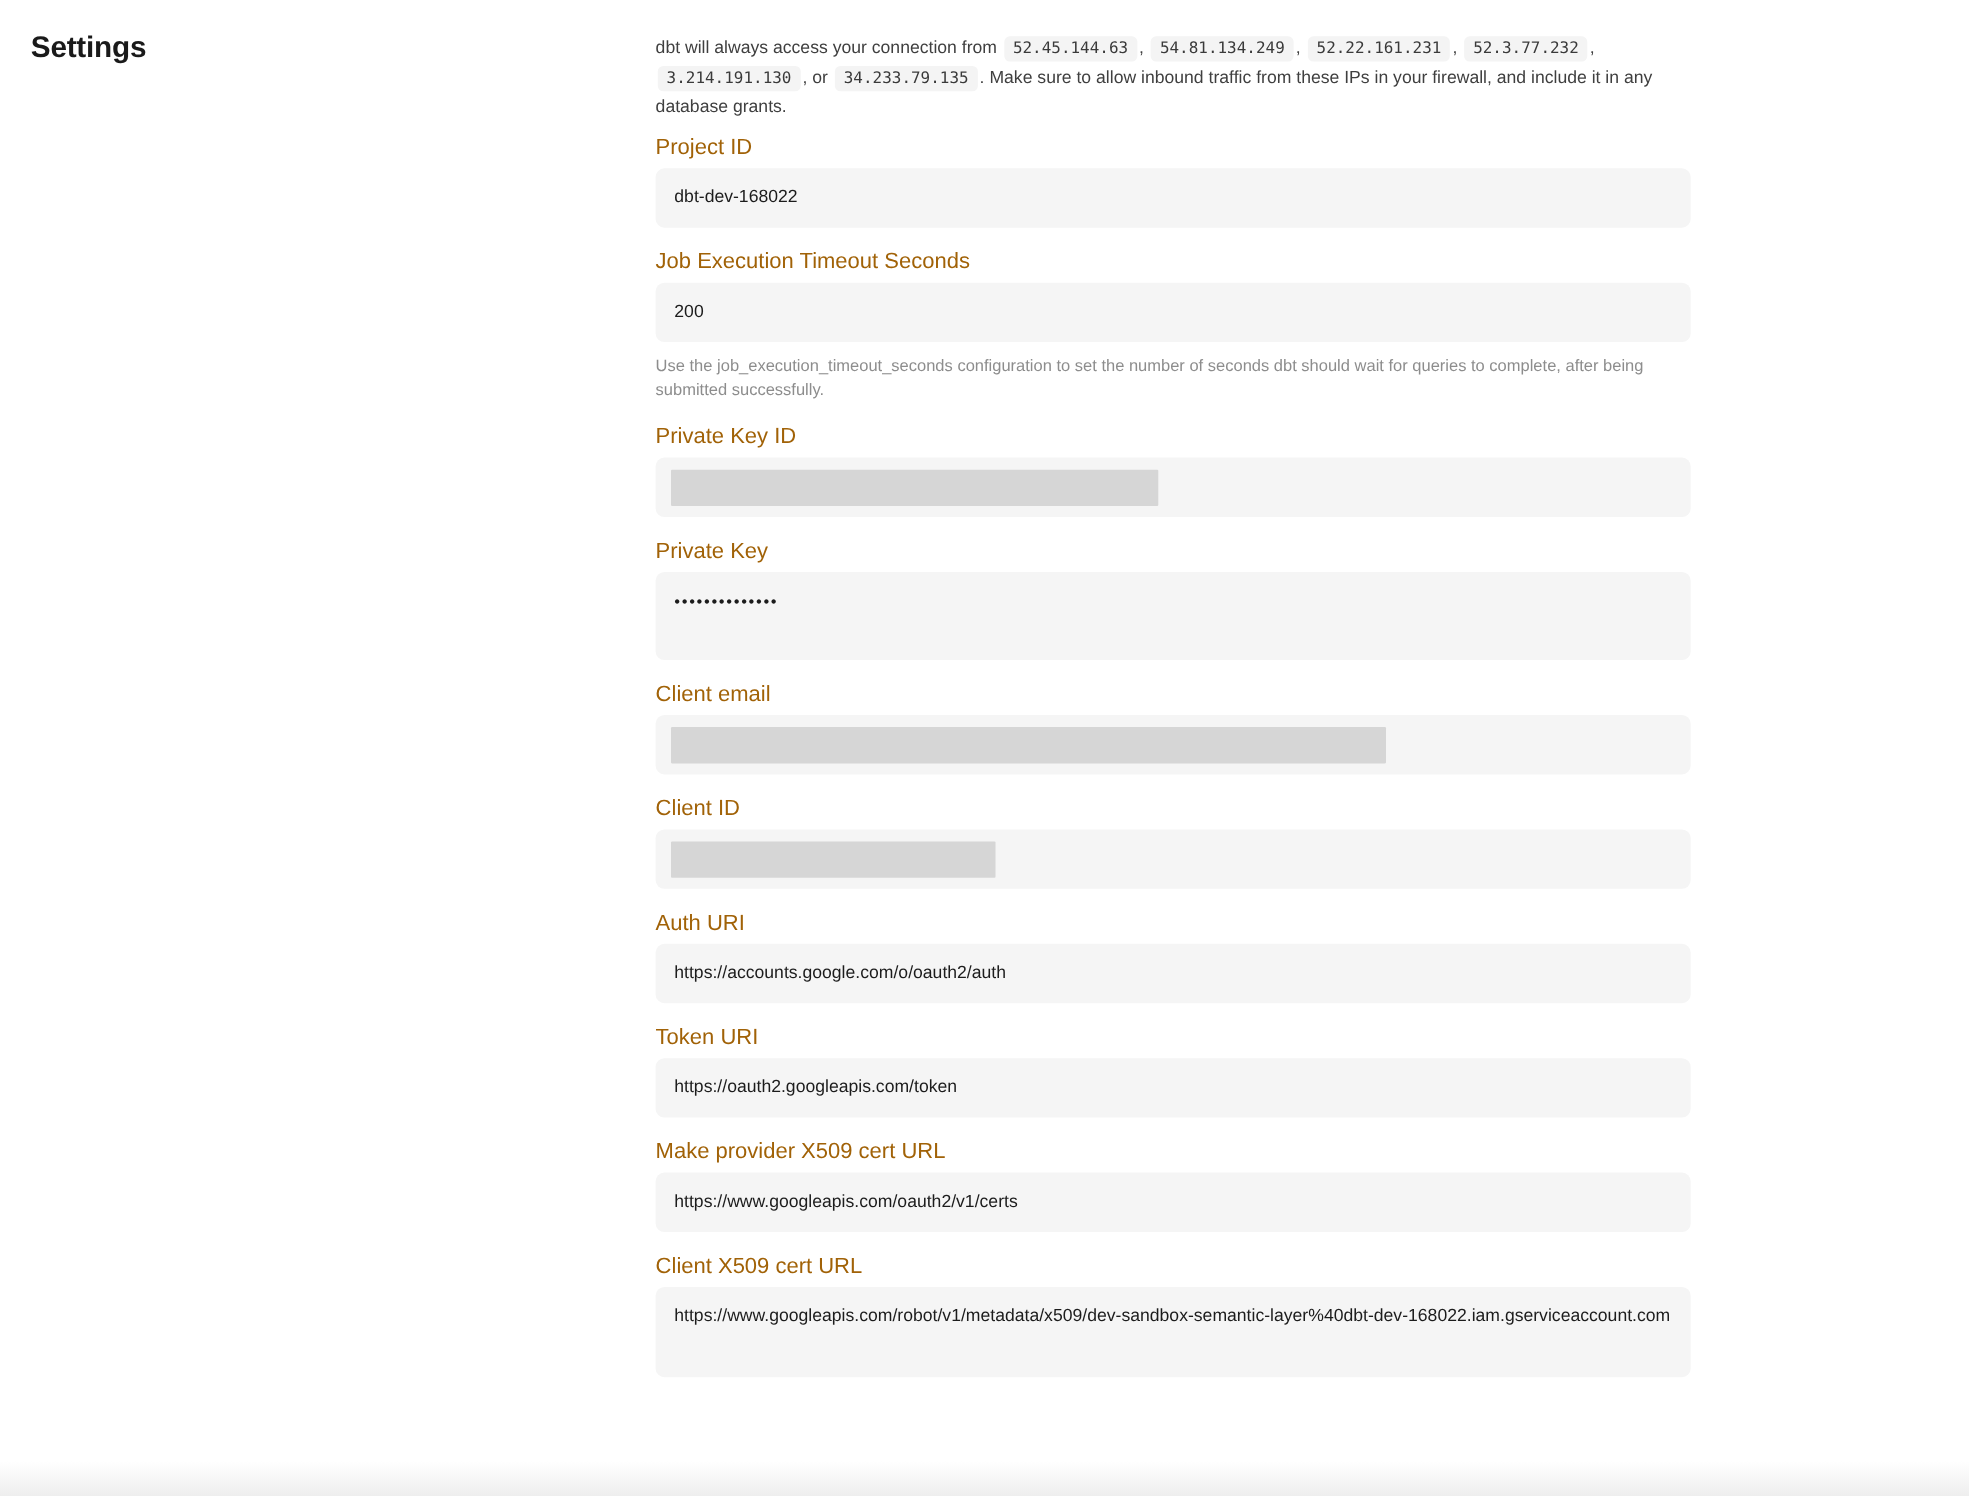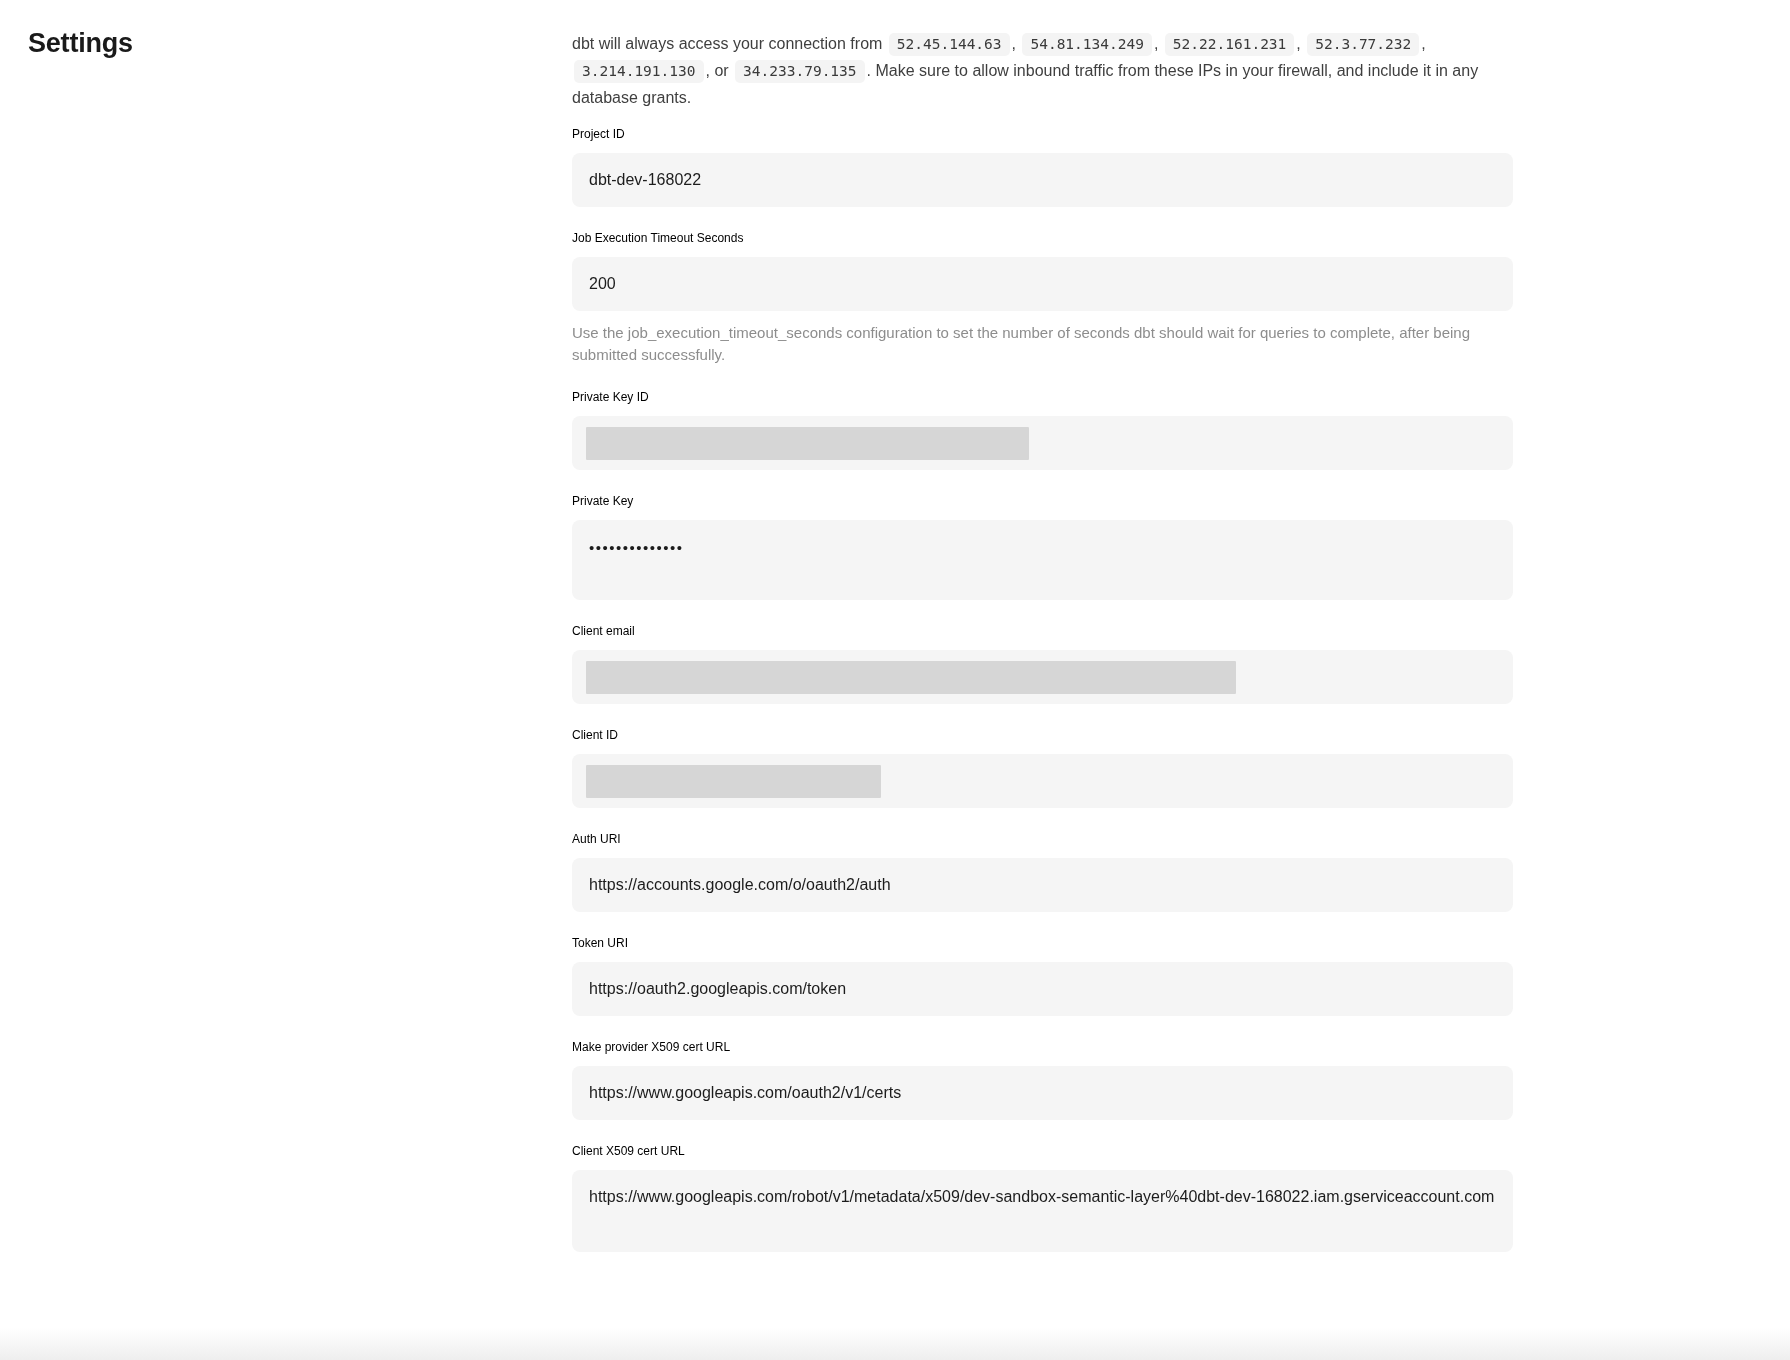--- a/index.html
+++ b/index.html
@@ -13,21 +13,21 @@
   .page-title {
     position: absolute;
     left: 28px; top: 28px;
     font-size: 27px;
     font-weight: 700;
     color: #1a1a1a;
     letter-spacing: -0.2px;
   }
   .main-col {
     position: absolute;
-    left: 572px; top: 30px;
+    left: 596px; top: 30px;
     width: 941px;
   }
   .intro {
     font-size: 16px;
     line-height: 27px;
     color: #3f3f3f;
     margin-bottom: 14px;
   }
   .ip-chip {
     display: inline-block;
@@ -36,23 +36,23 @@
     line-height: 21px;
     color: #3a3a3a;
     background: #f4f4f4;
     border-radius: 5px;
     padding: 1px 8px;
     margin: 0 2px;
     vertical-align: baseline;
   }
   .field { margin-bottom: 22px; }
   .field-label {
-    font-size: 12px;
+    font-size: 20px;
     line-height: 19px;
-    color: #000000;
+    color: #a16207;
     margin-bottom: 9px;
   }
   .input {
     width: 100%;
     height: 54px;
     background: #f5f5f5;
     border-radius: 8px;
     display: flex;
     align-items: center;
     padding: 0 17px;

